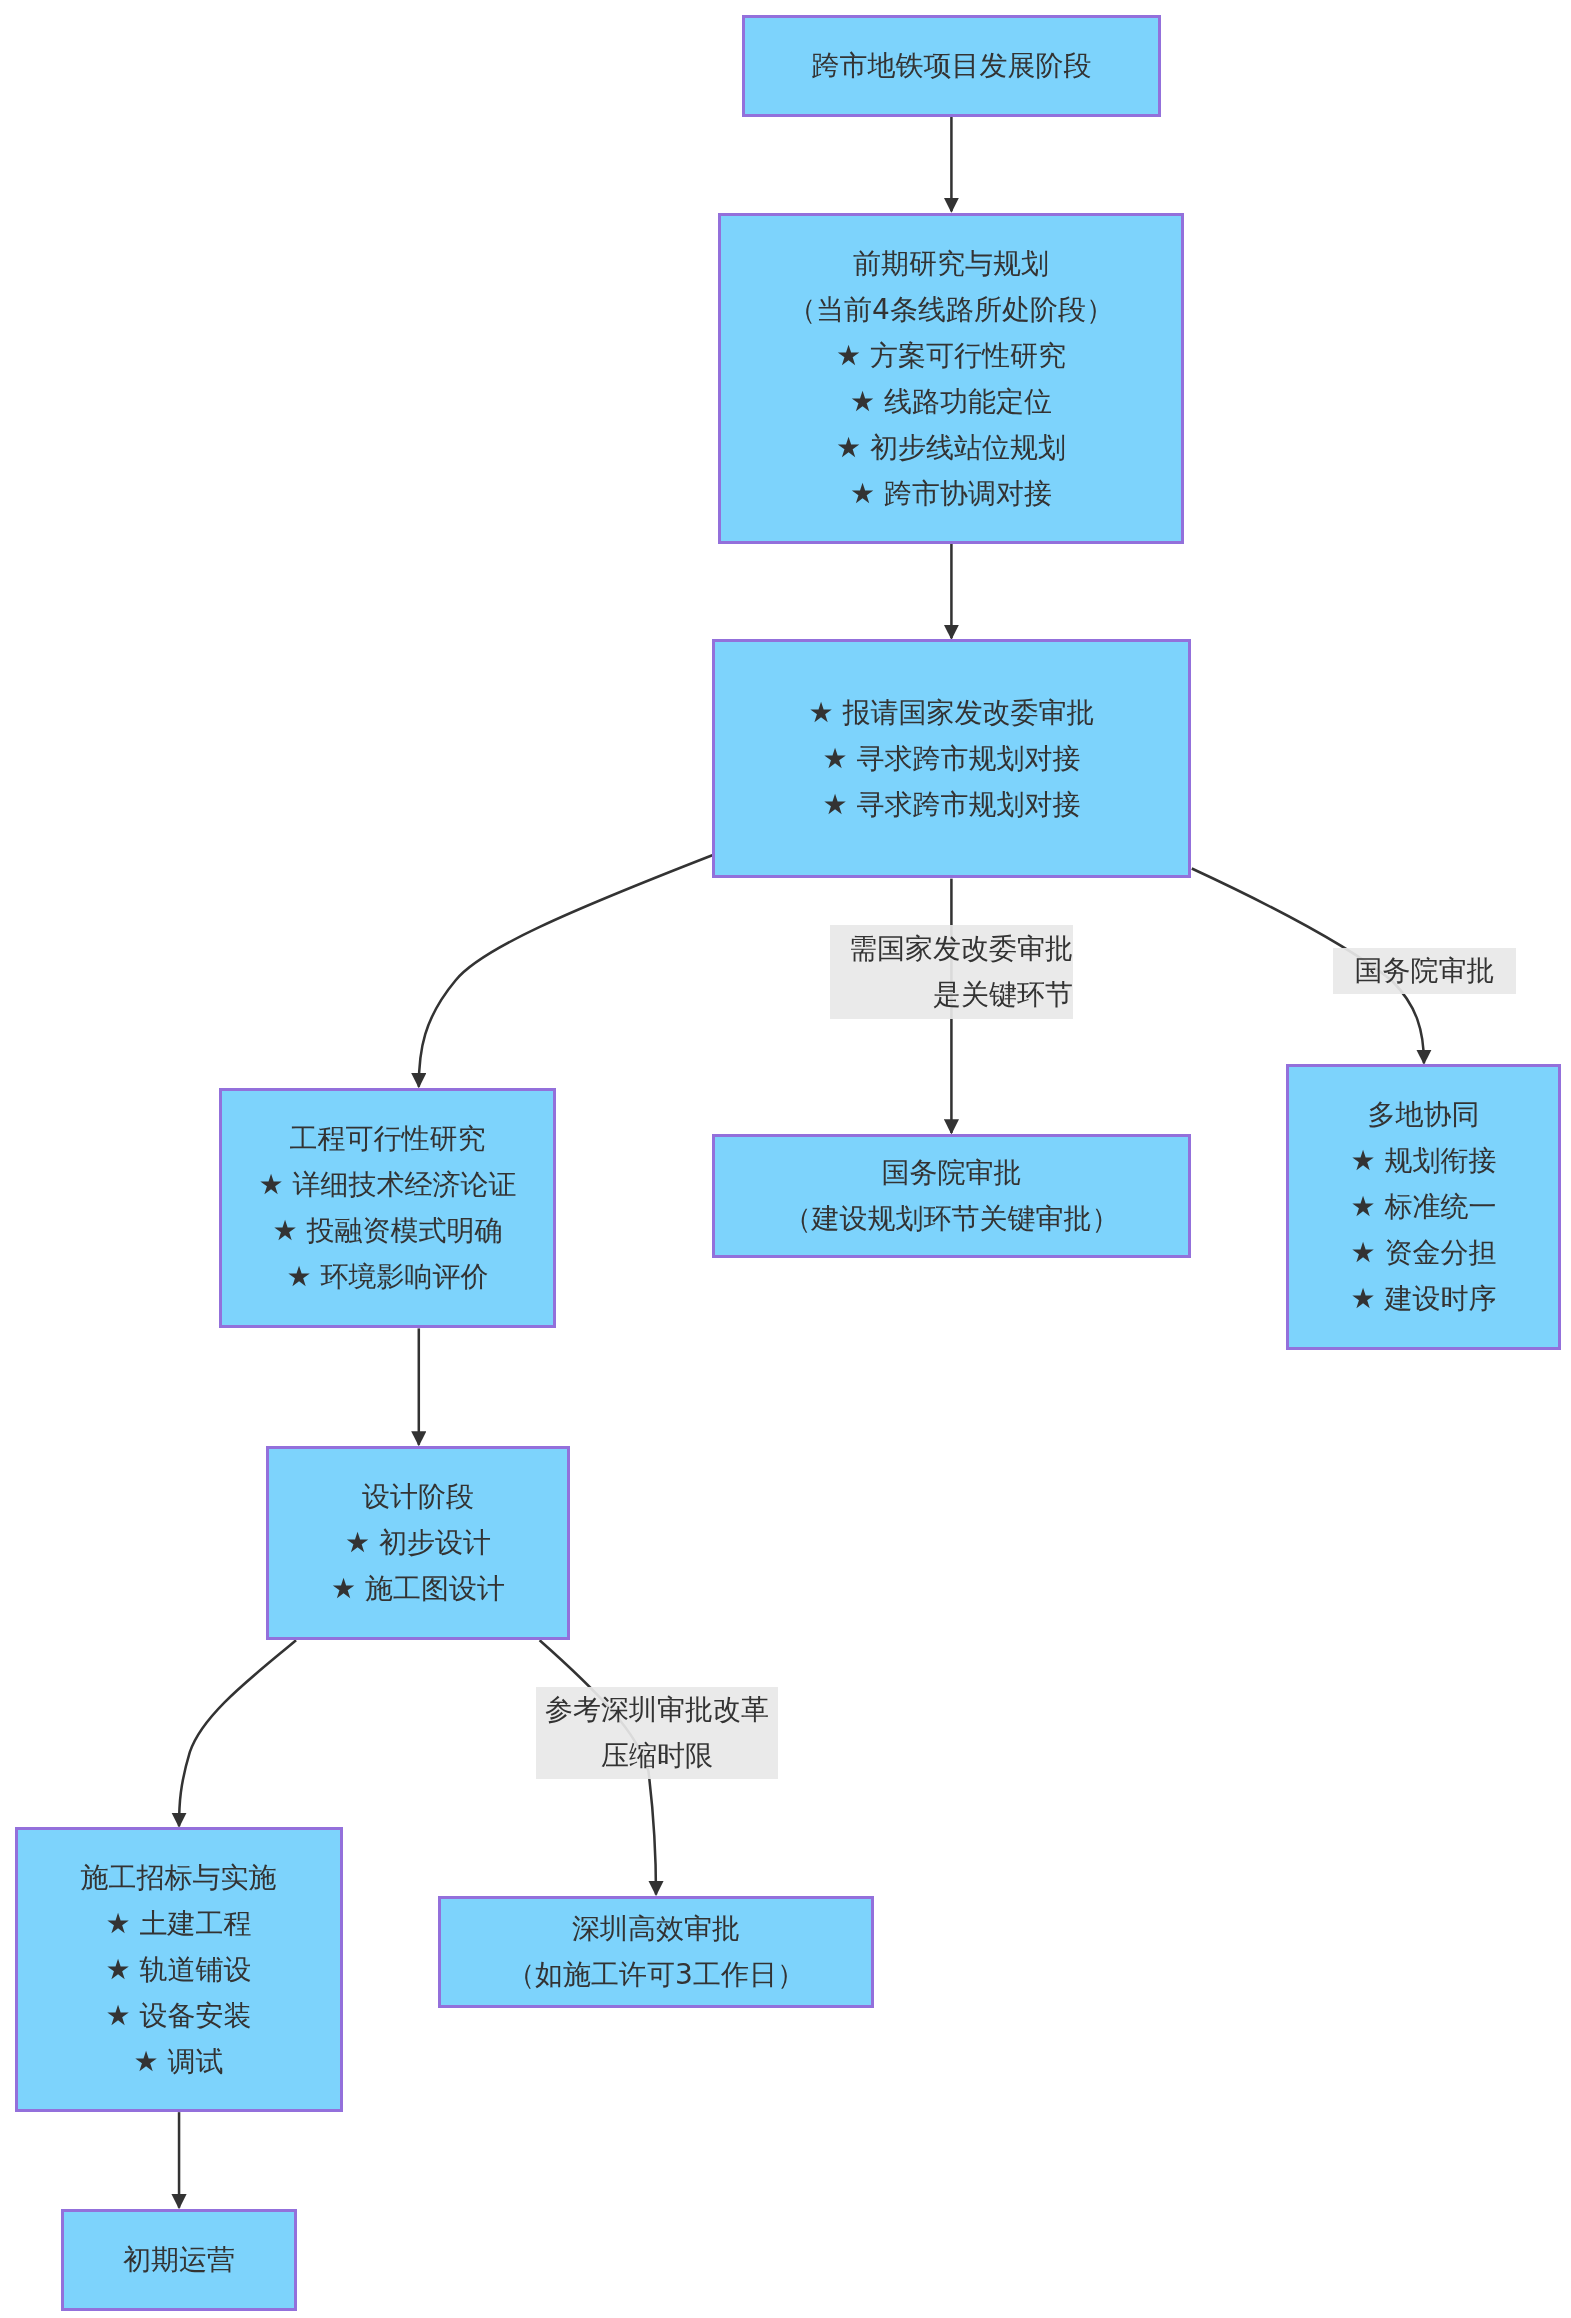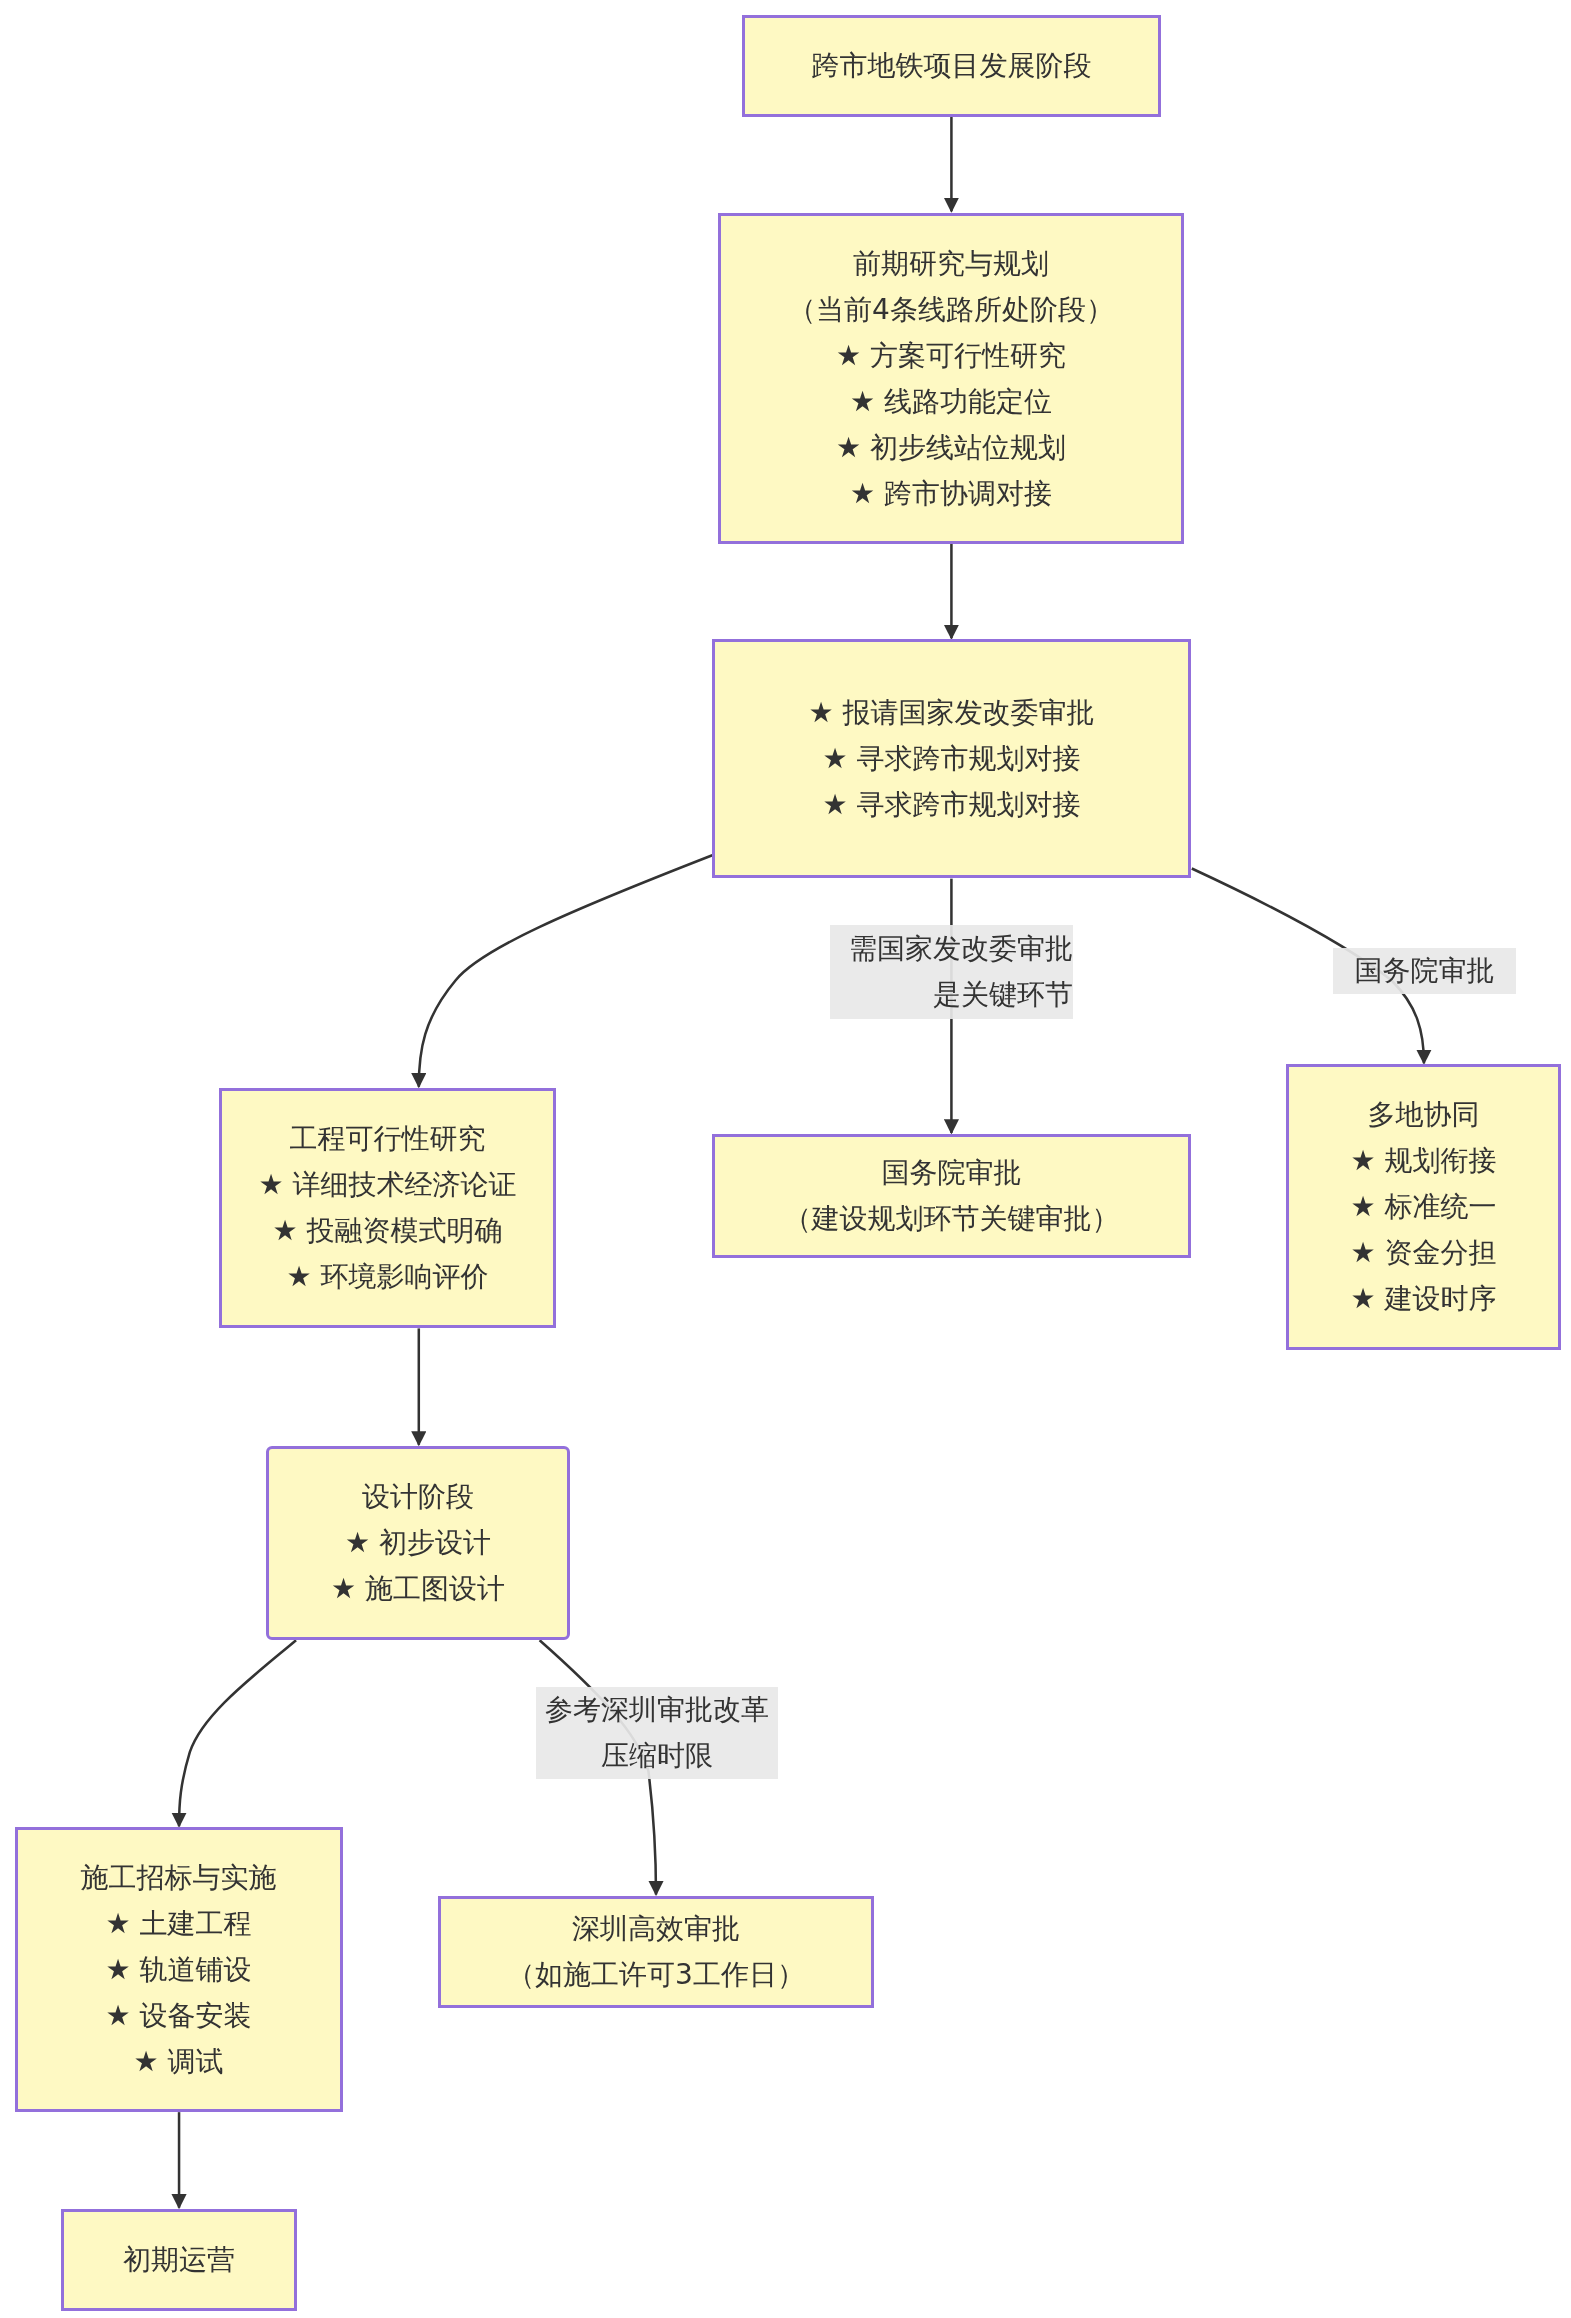--- a/index.html
+++ b/index.html
@@ -18,21 +18,21 @@
     #edges {
       position: absolute;
       left: 0;
       top: 0;
       width: 1572px;
       height: 2319px;
     }
     .node {
       position: absolute;
       box-sizing: border-box;
-      background: #fef9c3;
+      background: #7dd3fc;
       border: 3.2px solid #9370db;
       display: flex;
       flex-direction: column;
       align-items: center;
       justify-content: center;
       text-align: center;
       font-size: 28px;
       line-height: 46px;
       color: #333333;
     }
@@ -54,21 +54,21 @@
       color: #333333;
     }
     .edge-label .line { white-space: nowrap; display: block; }
 
     #node-top        { left: 742px; top: 14.5px;   width: 419px; height: 102px; }
     #node-prelim     { left: 718px; top: 213px;  width: 466px; height: 331px; }
     #node-include    { left: 712px; top: 639px; width: 479px; height: 239px; }
     #node-feas       { left: 219px;  top: 1088px; width: 337px; height: 240px; }
     #node-state      { left: 712px; top: 1134px; width: 479px; height: 124px; }
     #node-multi      { left: 1286px; top: 1064px; width: 275px; height: 286px; }
-    #node-design     { left: 266px;  top: 1446px; width: 304px; height: 194px; border-radius: 6px; }
+    #node-design     { left: 266px;  top: 1446px; width: 304px; height: 194px; }
     #node-build      { left: 14.5px;   top: 1827px; width: 328px; height: 285px; }
     #node-sz         { left: 438px;  top: 1896px; width: 436px; height: 112px; }
     #node-ops        { left: 61px;   top: 2209px; width: 236px; height: 102px; }
 
     #label-ndrc   { left: 830px; top: 925px; width: 243px; height: 94px; align-items: flex-end; }
     #label-cross  { left: 1333px; top: 948px; width: 183px; height: 46px; }
     #label-reform { left: 536px;  top: 1687px; width: 242px; height: 92px; }
   </style>
 </head>
 <body>

